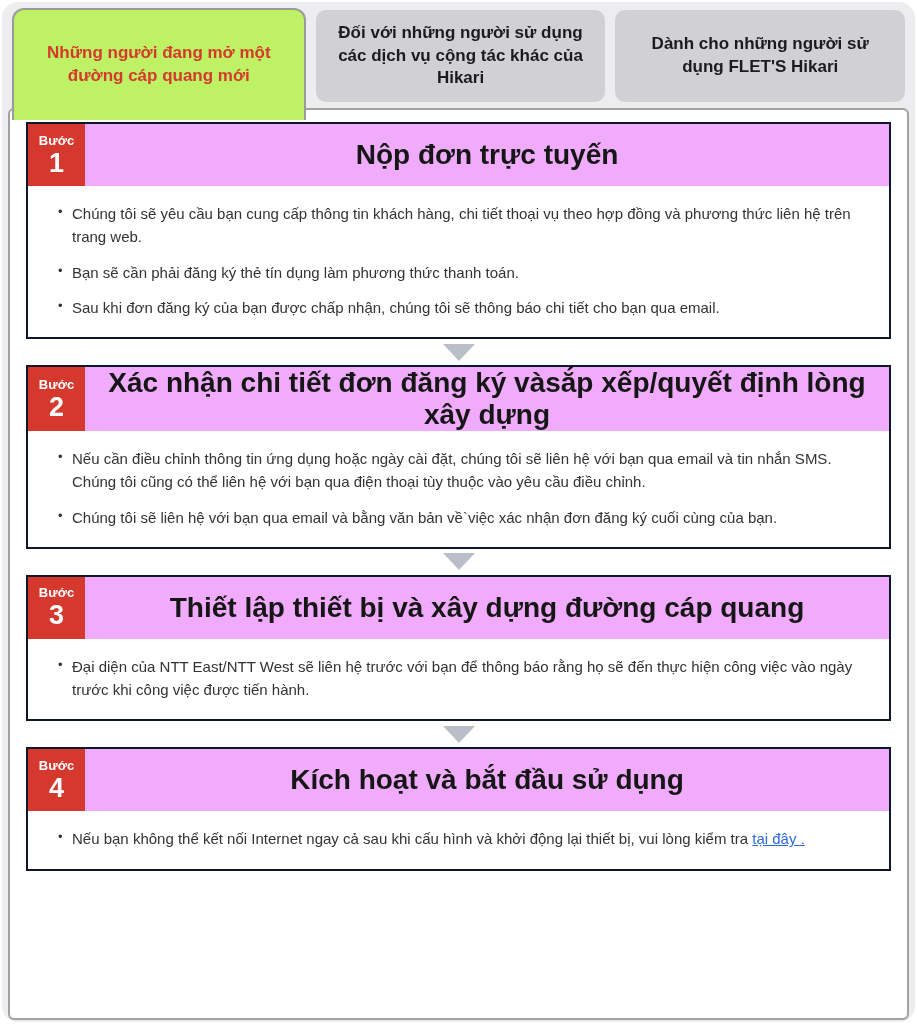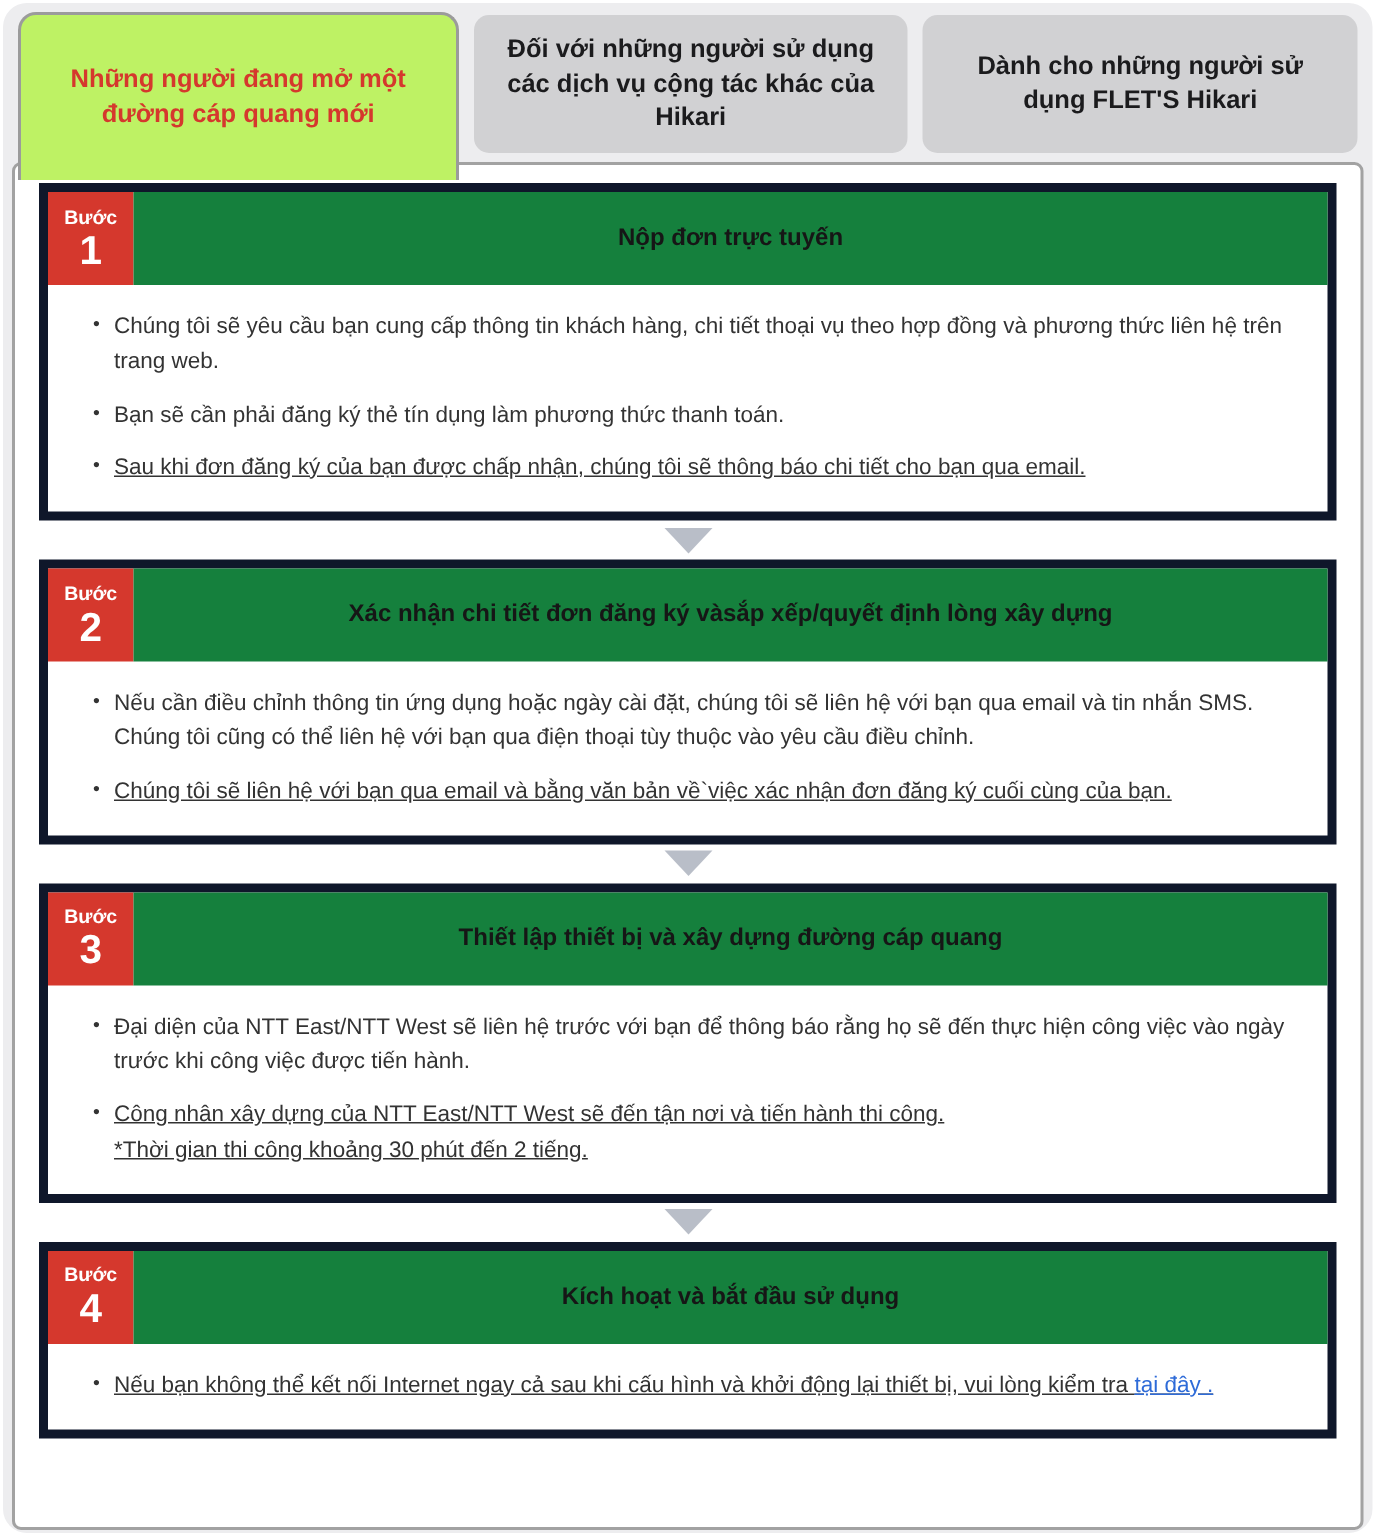--- a/index.html
+++ b/index.html
@@ -33,40 +33,40 @@
 
   
   .panel{
     position:relative;z-index:1;margin:-4px 8px 0 8px;
     background:#ffffff;border:2px solid #a2a2a2;border-radius:6px;
     padding:12px 0 14px 0;box-sizing:border-box;min-height:912px;
   }
 
   
   .step{
-    margin:0 16px;background:#ffffff;border:6px solid #0f172a;
+    margin:0 16px;background:#ffffff;border:2px solid #0f172a;
   }
   .step-header{display:flex;align-items:stretch;}
   .badge{
     width:57px;min-height:62px;background:#d5382d;color:#ffffff;
     display:flex;flex-direction:column;align-items:center;justify-content:center;
     line-height:1;flex:0 0 57px;
   }
   .badge .b-label{font-size:13px;font-weight:bold;margin-bottom:3px;}
   .badge .b-num{font-size:27px;font-weight:bold;}
   .step-title{
-    flex:1;background:#15803d;display:flex;align-items:center;justify-content:center;
-    font-size:16px;font-weight:bold;color:#161616;text-align:center;padding:0 12px;
+    flex:1;background:#f0abfc;display:flex;align-items:center;justify-content:center;
+    font-size:28px;font-weight:bold;color:#161616;text-align:center;padding:0 12px;
   }
   .step-body{list-style:none;margin:0;padding:16px 26px 18px 28px;}
   .step-body li{
     position:relative;padding-left:16px;margin-bottom:12px;
     font-size:15px;line-height:1.55;color:#333333;
   }
-  .step-body li:last-child{margin-bottom:0;text-decoration:underline;}
+  .step-body li:last-child{margin-bottom:0;}
   .step-body li::before{
     content:"•";position:absolute;left:2px;top:0;color:#333333;font-size:13px;
   }
   .step-body a{color:#2e6bd8;text-decoration:underline;}
 
   
   .arrow-gap{height:26px;display:flex;align-items:center;justify-content:center;}
   .tri{
     width:0;height:0;border-left:16px solid transparent;border-right:16px solid transparent;
     border-top:17px solid #b9bec8;
@@ -133,21 +133,20 @@
     <section class="step">
       <div class="step-header">
         <div class="badge">
           <span class="b-label">Bước</span>
           <span class="b-num">3</span>
         </div>
         <div class="step-title">Thiết lập thiết bị và xây dựng đường cáp quang</div>
       </div>
       <ul class="step-body">
           <li>Đại diện của NTT East/NTT West sẽ liên hệ trước với bạn để thông báo rằng họ sẽ đến thực hiện công việc vào ngày trước khi công việc được tiến hành.</li>
-          <li>Công nhân xây dựng của NTT East/NTT West sẽ đến tận nơi và tiến hành thi công.<br>*Thời gian thi công khoảng 30 phút đến 2 tiếng.</li>
         </ul>
     </section>
 
     <div class="arrow-gap">
       <div class="tri"></div>
     </div>
 
     <section class="step">
       <div class="step-header">
         <div class="badge">

